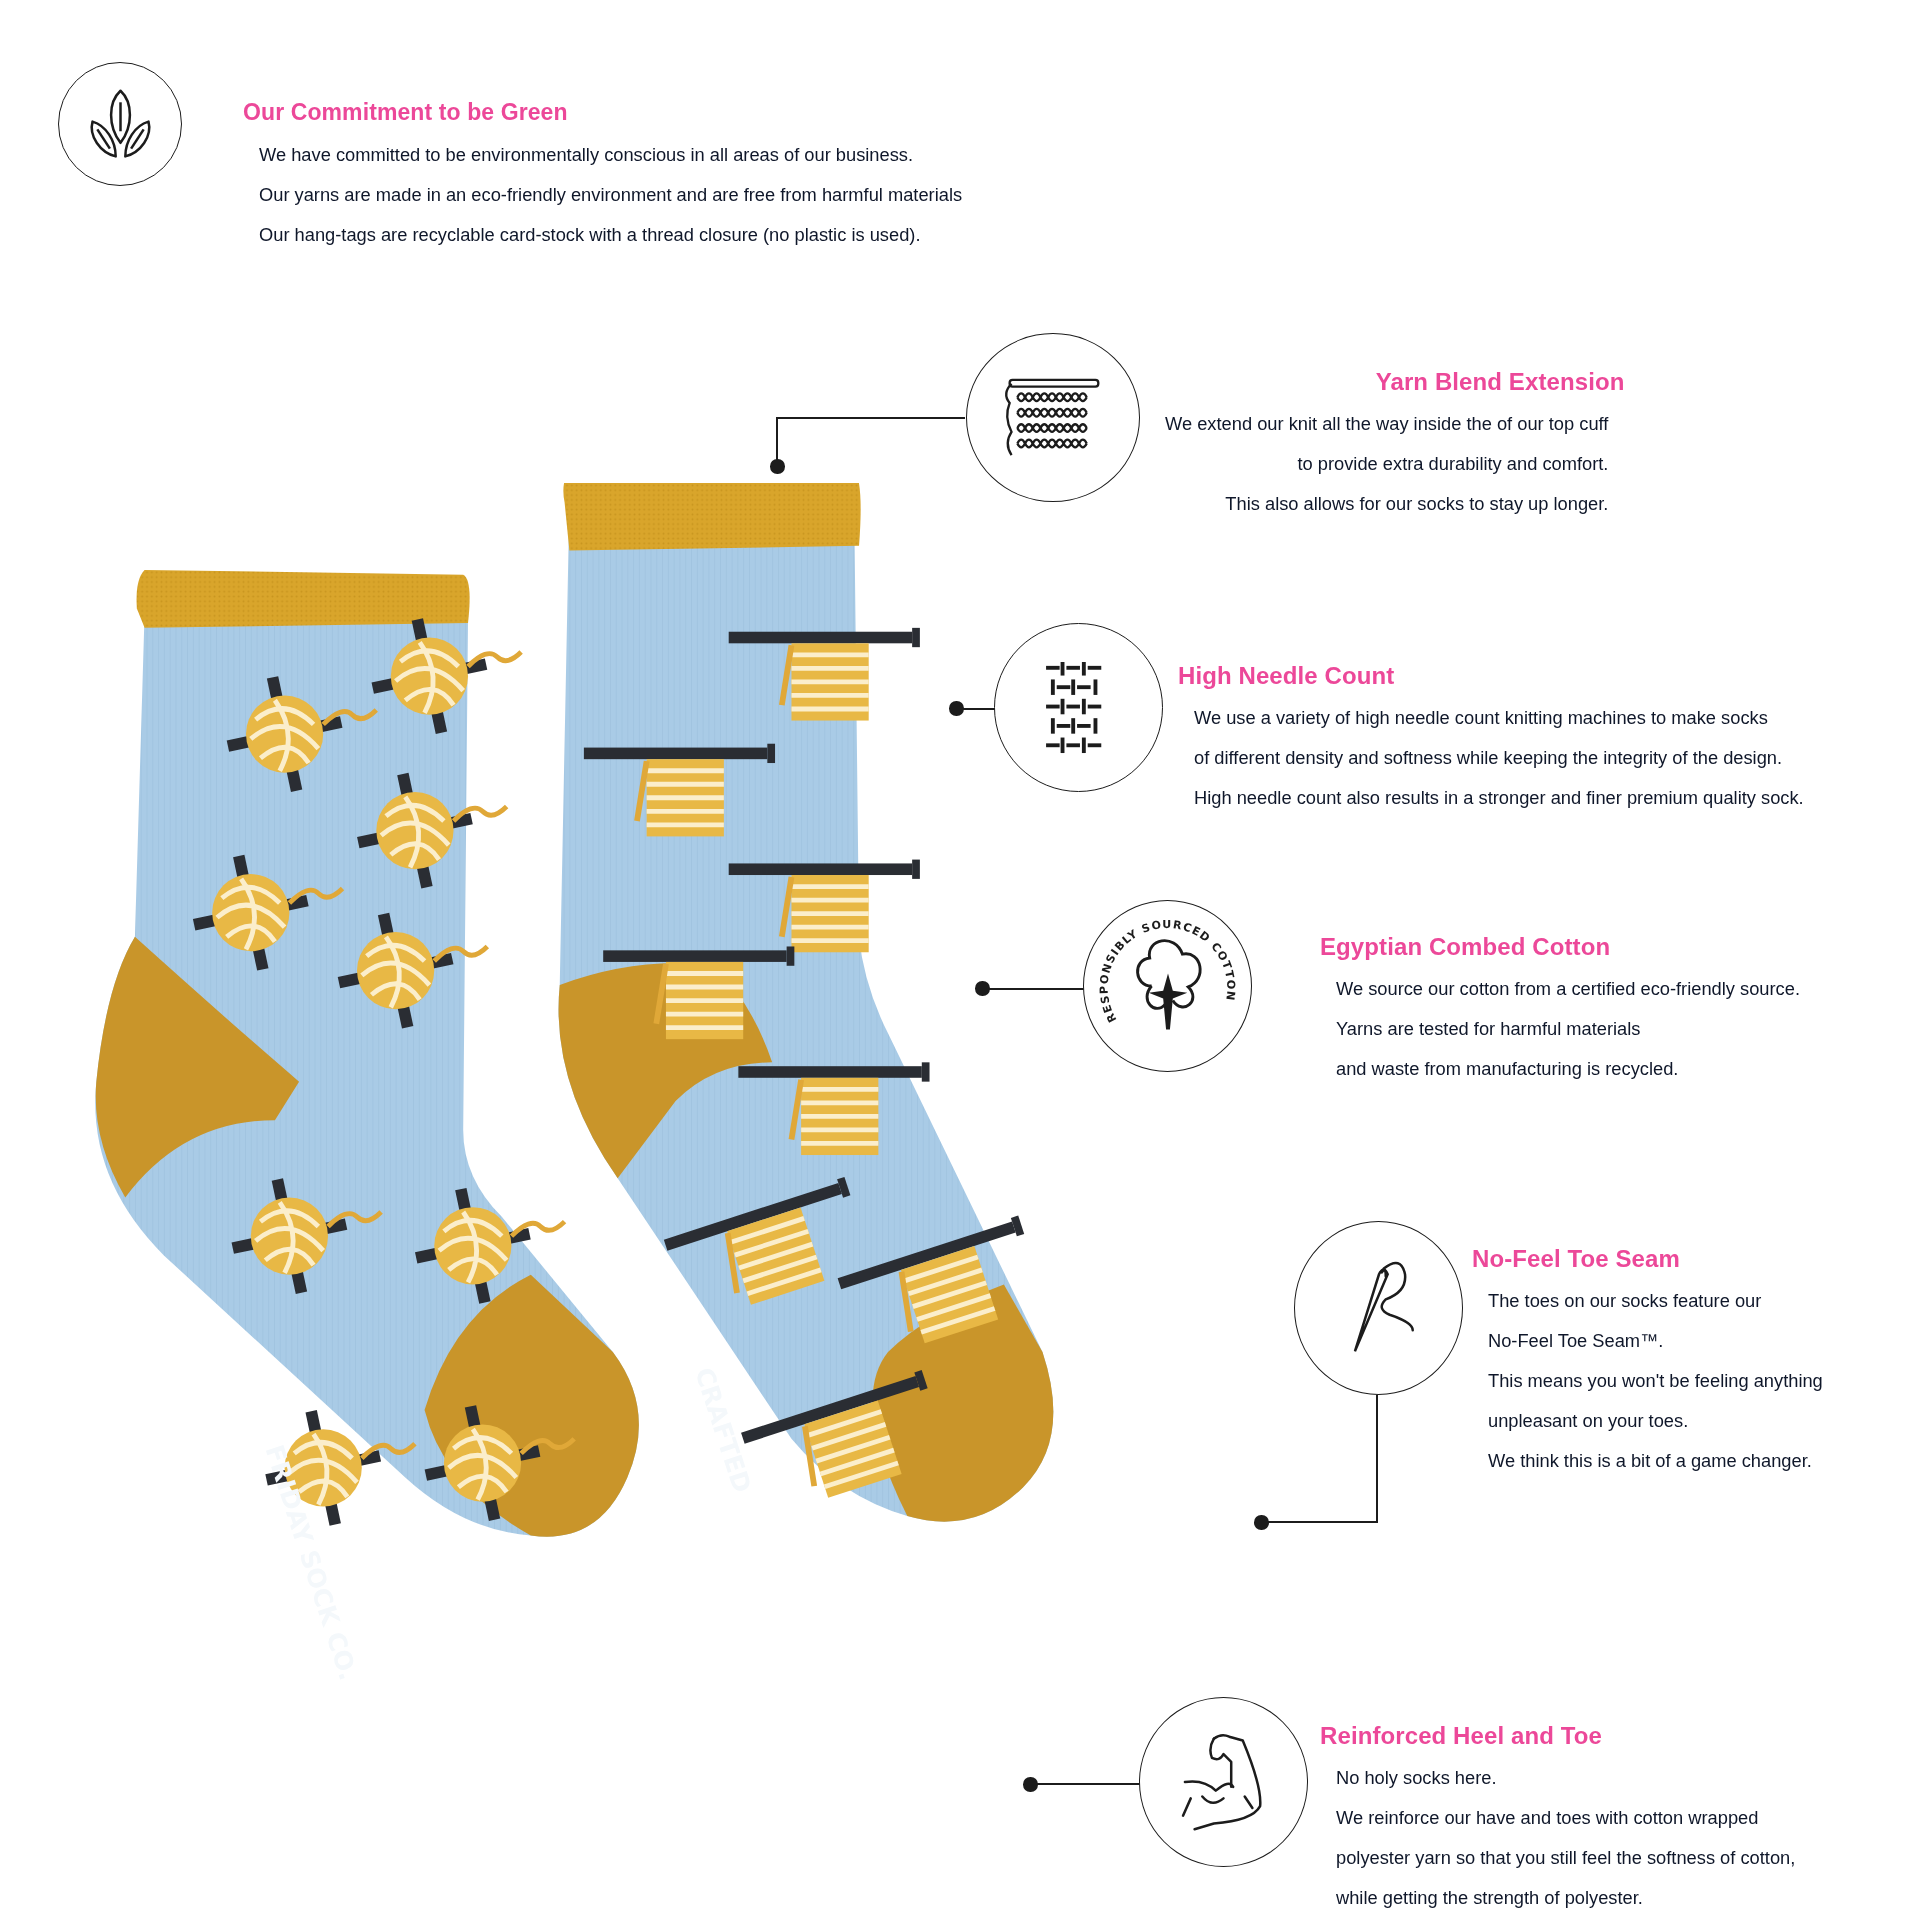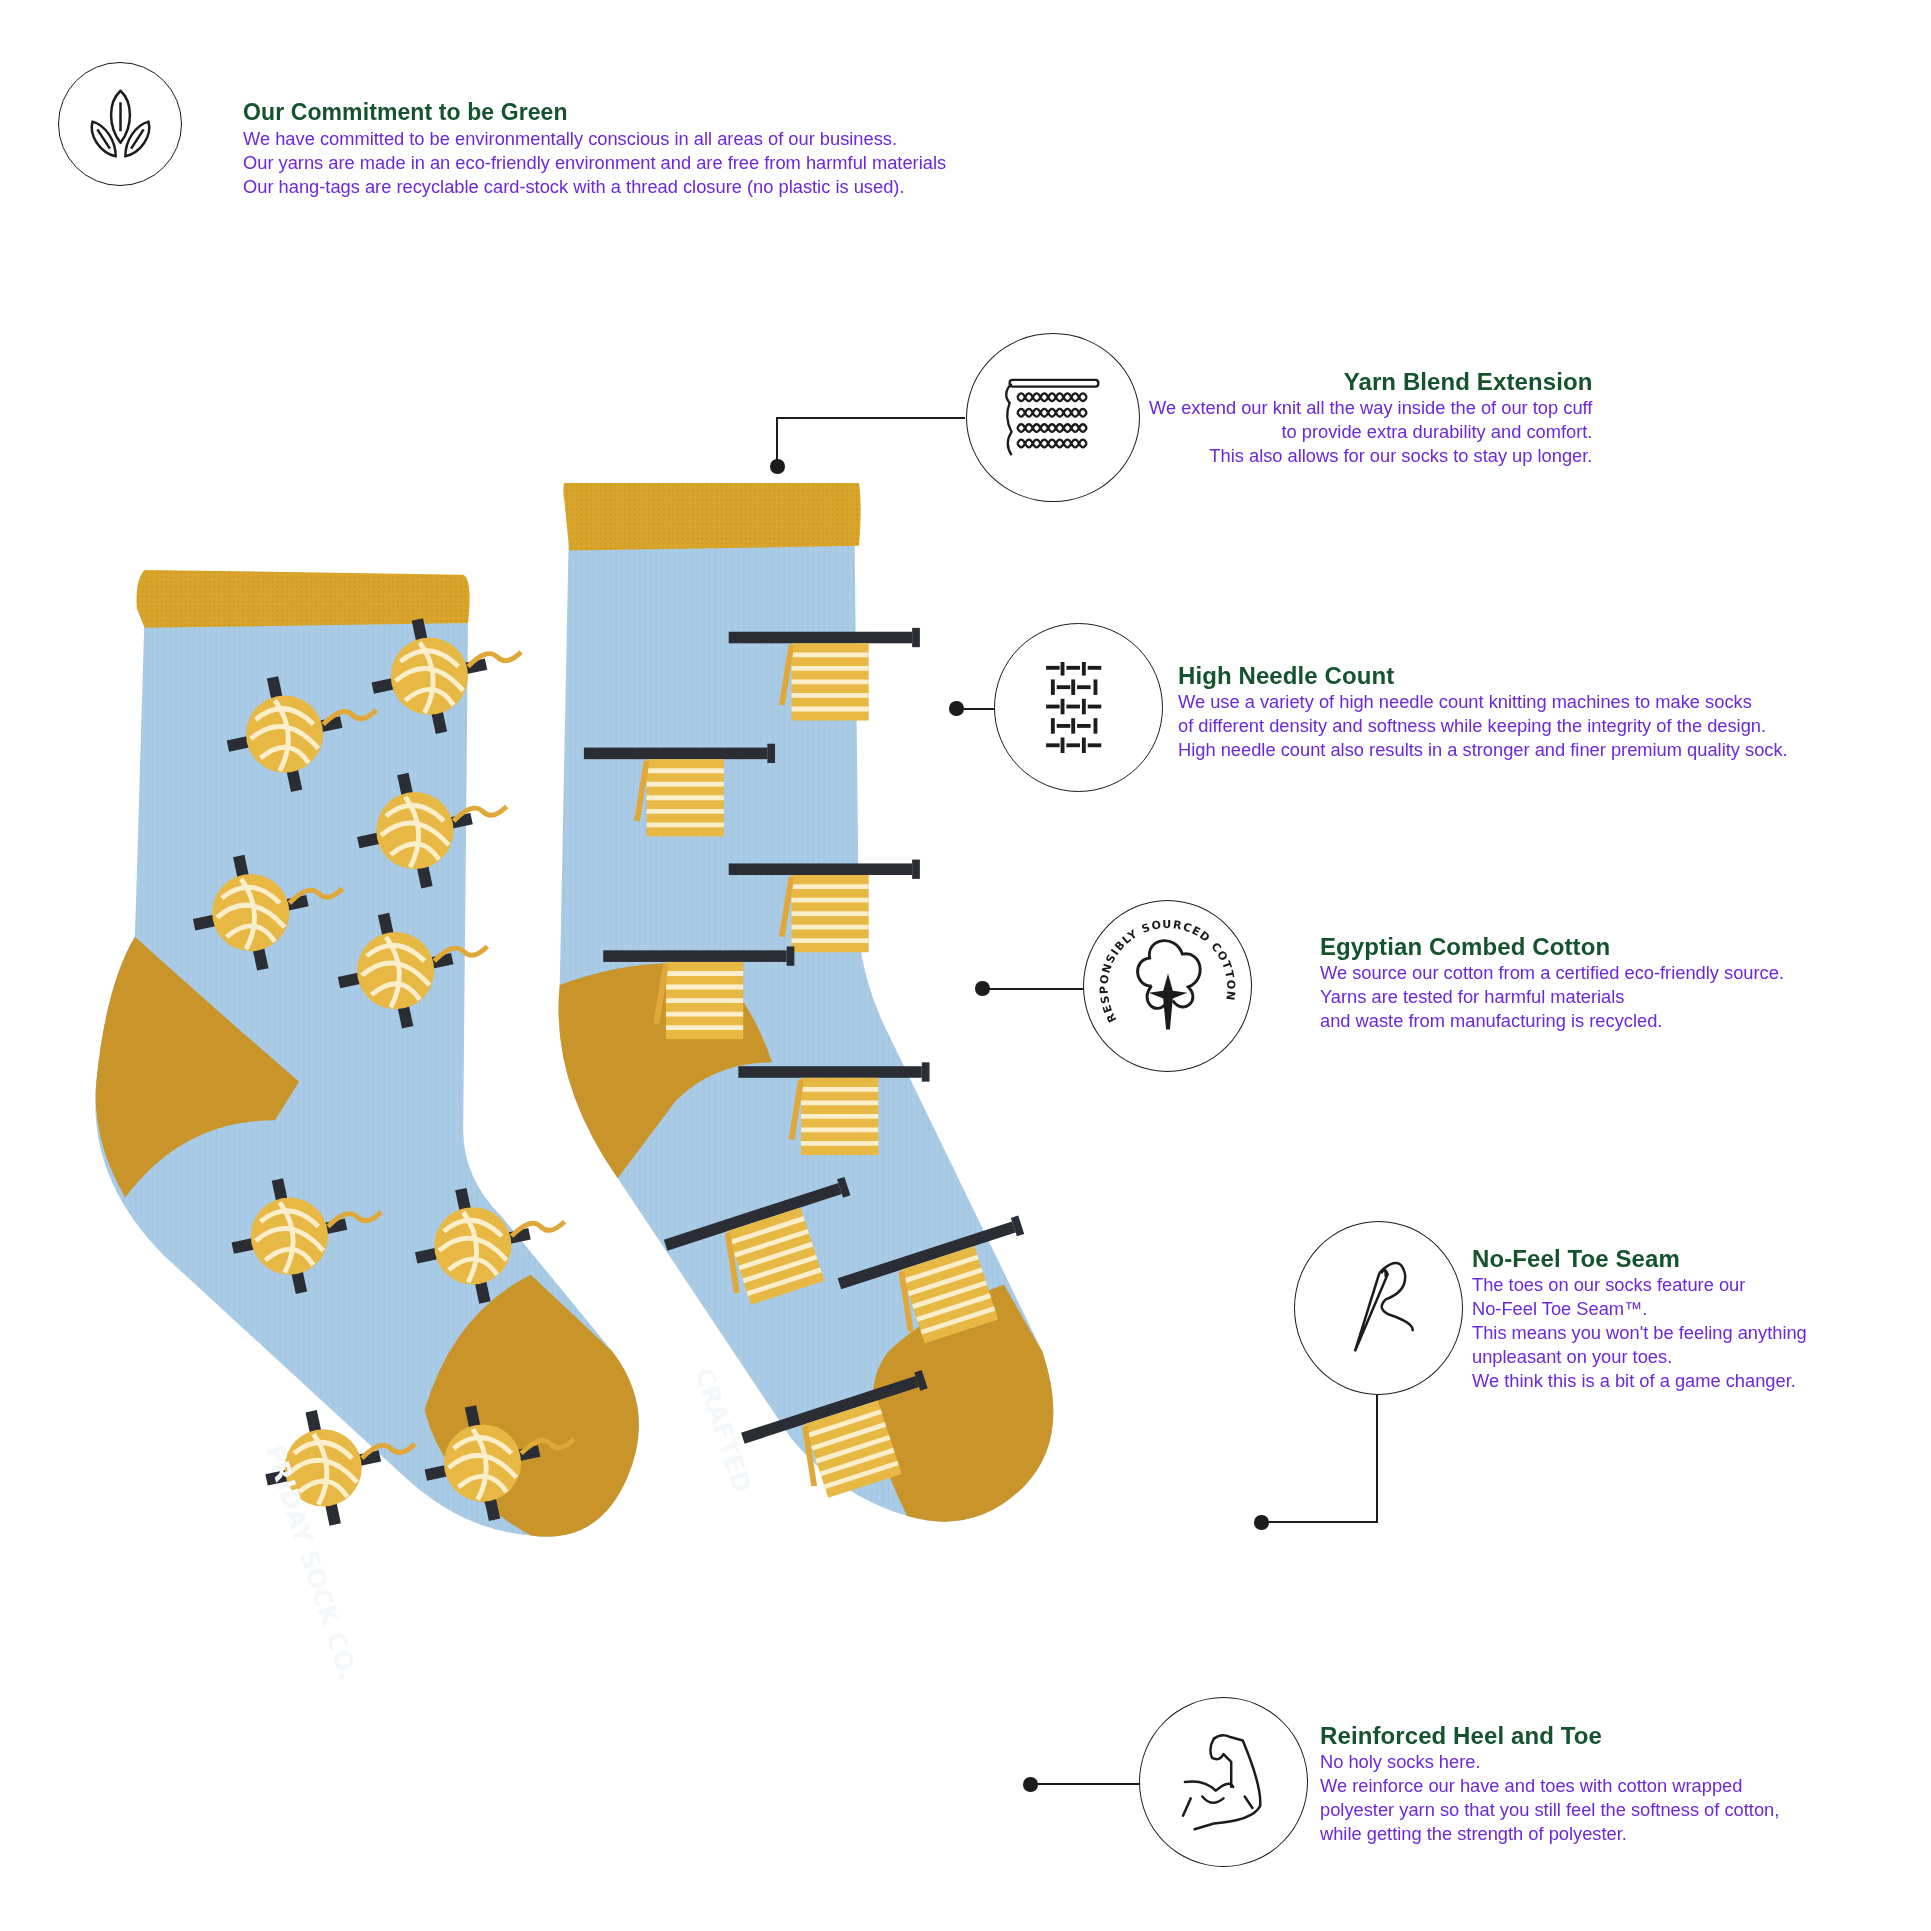--- a/index.html
+++ b/index.html
@@ -1,21 +1,21 @@
 <!DOCTYPE html>
 <html><head>
 <meta charset="utf-8">
 <style>
   html,body{margin:0;padding:0;background:#ffffff;}
   body{width:1931px;height:1931px;position:relative;overflow:hidden;font-family:"Liberation Sans","DejaVu Sans",sans-serif;color:#1c1c1c;}
   .abs{position:absolute;}
   .circle{position:absolute;border:1.9px solid #1c1c1c;border-radius:50%;background:#fff;box-sizing:border-box;display:flex;align-items:center;justify-content:center;}
   .feature{position:absolute;}
-  .feature h2{margin:0;font-size:24px;font-weight:700;letter-spacing:0.1px;line-height:29px;color:#14532d;}
-  .feature p{margin:0;font-size:18.3px;line-height:24px;color:#6d28d9;}
+  .feature h2{margin:0;font-size:24px;font-weight:700;letter-spacing:0.1px;line-height:29px;color:#ec4899;}
+  .feature p{margin:16px;font-size:18.3px;line-height:24px;color:#0f172a;}
   .line{position:absolute;background:#1c1c1c;}
   .dot{position:absolute;width:14.5px;height:14.5px;border-radius:50%;background:#1c1c1c;}
   svg{display:block;}
 </style>
 </head>
 <body>
 
 <div class="circle" style="left:58px;top:62px;width:124px;height:124px;">
   <svg width="83" height="83" viewBox="0 0 86 86">
     <g fill="none" stroke="#1c1c1c" stroke-width="2.6" stroke-linejoin="round">

